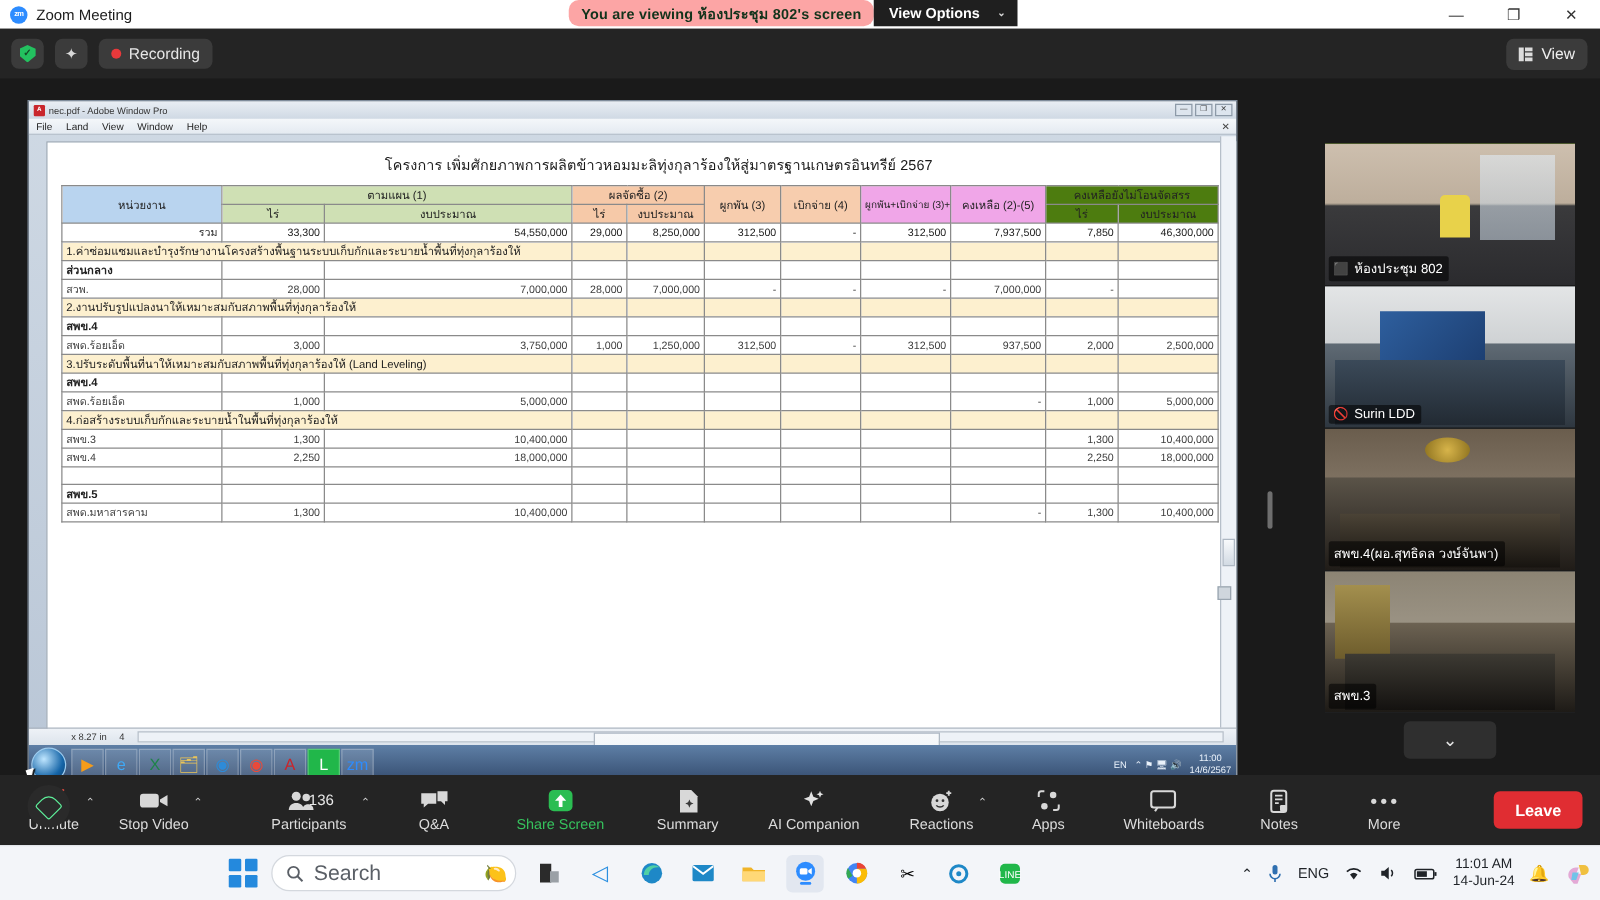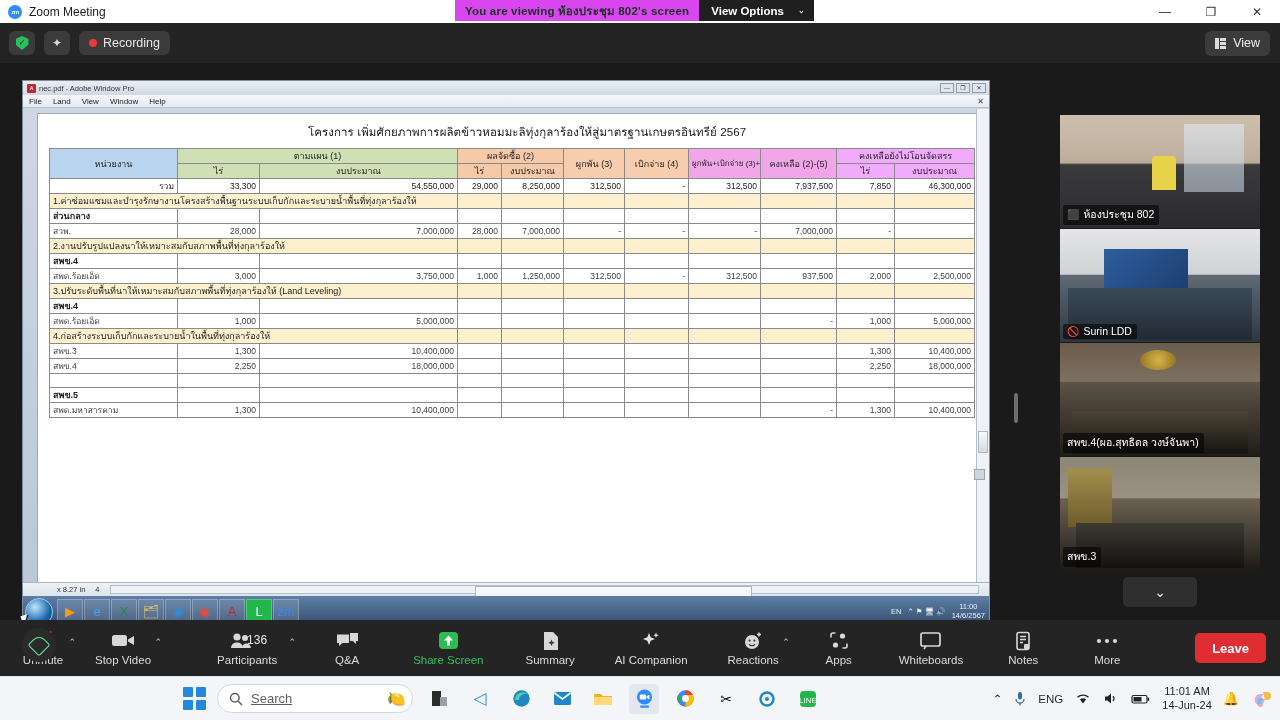--- a/index.html
+++ b/index.html
@@ -29,22 +29,22 @@
     width: 46px; height: 23px; display: flex; align-items: center;
     justify-content: center; font-size: 12px; color: #333;
   }
 
   
   #share-banner {
     position: absolute; left: 455px; top: 0px; height: 21px;
     display: flex; align-items: stretch; z-index: 5;
   }
   #share-banner .green {
-    background: #d946ef; color: #12331b; font-size: 11.5px; font-weight: bold;
-    padding: 8px 10px; display: flex; align-items: center; letter-spacing: .2px;
+    background: #fca5a5; color: #12331b; font-size: 11.5px; font-weight: bold;
+    padding: 8px 10px; display: flex; align-items: center; letter-spacing: .2px; border-radius: 8px;
   }
   #share-banner .dark {
     background: #1f1f1f; color: #fff; font-size: 11.5px; font-weight: bold;
     padding: 0 9px 0 12px; display: flex; align-items: center; gap: 14px;
   }
   #share-banner .dark .chev { font-size: 8px; opacity: .85; }
 
   
   #zoom-topbar {
     position: absolute; left: 0; top: 23px; width: 1280px; height: 40px;
@@ -137,21 +137,21 @@
   table.sheet th, table.sheet td {
     border: 1px solid #8a8a8a; height: 14px; padding: 0 3px;
     overflow: hidden; white-space: nowrap;
   }
   table.sheet th { font-weight: normal; text-align: center; font-size: 9px; }
   .c-unit   { background: #b9d4ef; }
   .c-plan   { background: #cfe0b4; }
   .c-buy    { background: #f6c9a8; }
   .c-obl    { background: #f7cdae; }
   .c-pink   { background: #f0a6e8; }
-  .c-pink2  { background: #f0abfc; }
+  .c-pink2  { background: #4d7c0f; }
   .num { text-align: right; }
   .ctr { text-align: right; }
   .sec-row td { background: #fdf0cf; text-align: left; font-size: 9px; margin-left: 29px; }
   .grp-row td { background: #ffffff; text-align: left; font-size: 9px; font-weight: bold;}
   .grp-row td.first { font-weight: bold; }
   .total-row td { background: #ffffff; }
   .org-row td { background: #ffffff; color: #3d3d3d; }
   .blank-row td { background: #ffffff; }
 
   
@@ -305,21 +305,21 @@
   .start-btn {
     width: 23px; height: 23px; display: grid;
     grid-template-columns: 10px 10px; grid-template-rows: 10px 10px; gap: 3px;
   }
   .start-btn i { background: #2489dd; display: block; border-radius: 1px; }
   #search-box {
     width: 196px; height: 29px; border-radius: 15px; background: #fff;
     border: 1px solid #d4d8de; display: flex; align-items: center;
     padding: 0 6px 0 11px; gap: 8px;
   }
-  #search-box .txt { font-size: 13px; color: #5a5f66; flex: 1; text-decoration: underline; }
+  #search-box .txt { font-size: 17px; color: #5a5f66; flex: 1; }
   .tbapp {
     width: 30px; height: 30px; display: flex; align-items: center;
     justify-content: center; border-radius: 5px; font-size: 15px;
   }
   .tbapp.active { background: #e2e7f0; }
   #tray {
     position: absolute; right: 8px; display: flex; align-items: center; gap: 12px;
     color: #1f2328; font-size: 11.5px;
   }
   #tray .clock2 { text-align: center; line-height: 1.25; font-size: 11px; }

